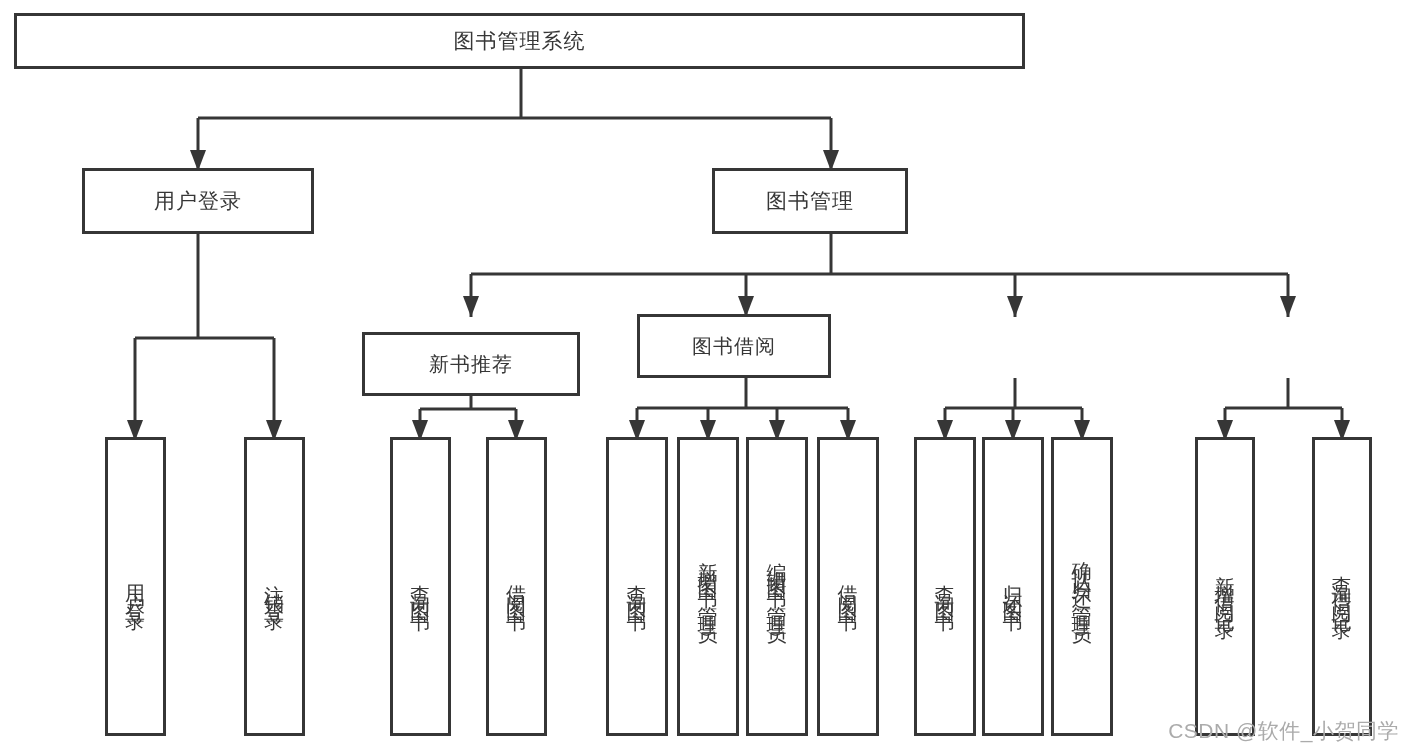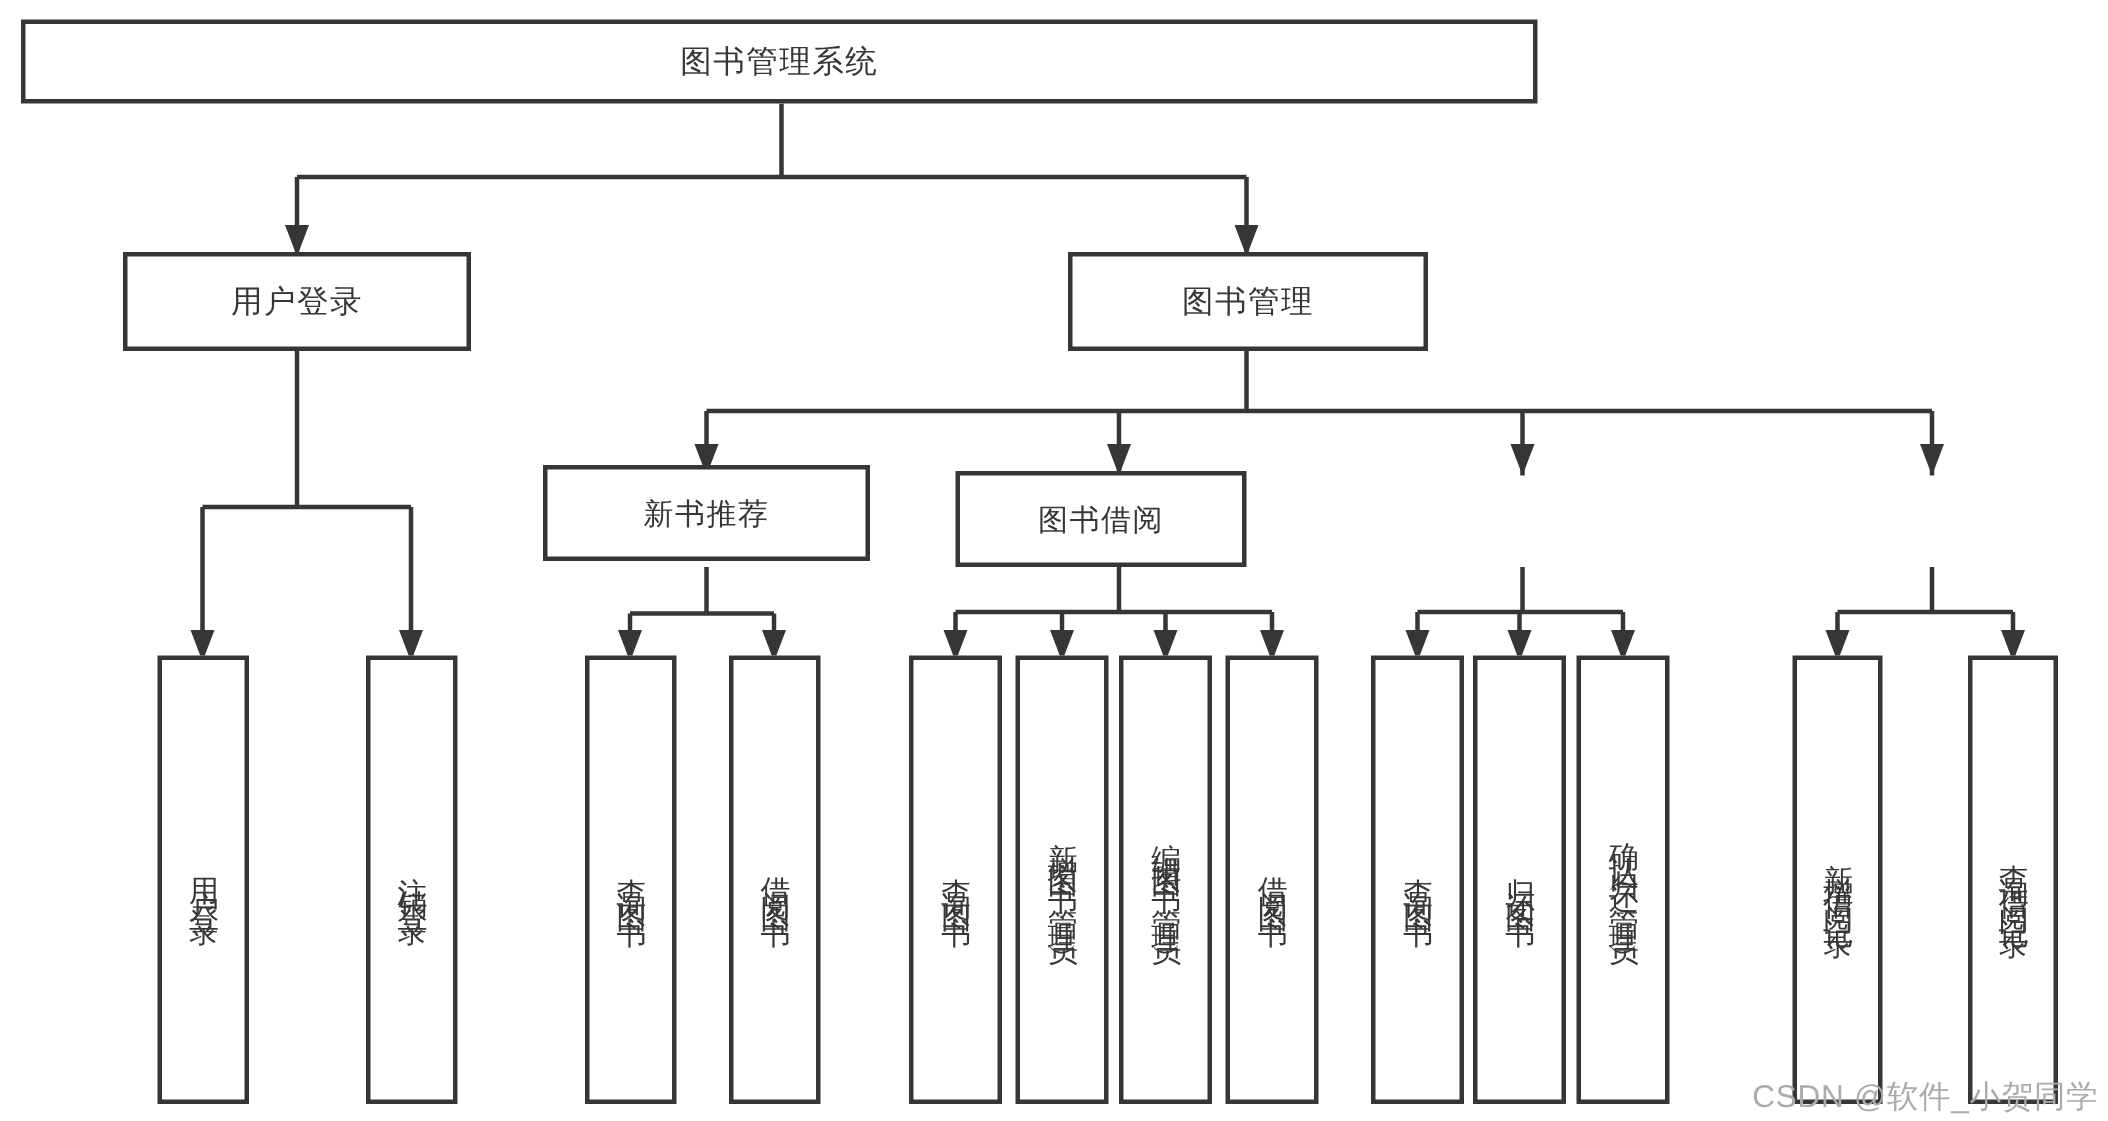--- a/index.html
+++ b/index.html
@@ -96,25 +96,25 @@
     <path class="c" d="M1342,408 V441" marker-end="url(#arrowhead)"></path>
   </svg>
 
   <div class="node h1" style="left:14px;top:13px;width:1011px;height:56px">
     <span class="lbl">图书管理系统</span>
   </div>
 
   <div class="node h2" style="left:82px;top:168px;width:232px;height:66px">
     <span class="lbl">用户登录</span>
   </div>
-  <div class="node h2" style="left:712px;top:168px;width:240px;height:66px">
+  <div class="node h2" style="left:712px;top:168px;width:196px;height:66px">
     <span class="lbl">图书管理</span>
   </div>
 
-  <div class="node h3" style="left:362px;top:310px;width:218px;height:64px">
+  <div class="node h3" style="left:362px;top:332px;width:218px;height:64px">
     <span class="lbl">新书推荐</span>
   </div>
   <div class="node h3" style="left:637px;top:314px;width:194px;height:64px">
     <span class="lbl">图书借阅</span>
   </div>
 
   <div class="node leaf" style="left:105px;top:437px;width:61px;height:299px">
     <span class="lbl">用户登录</span>
   </div>
   <div class="node leaf" style="left:244px;top:437px;width:61px;height:299px">

